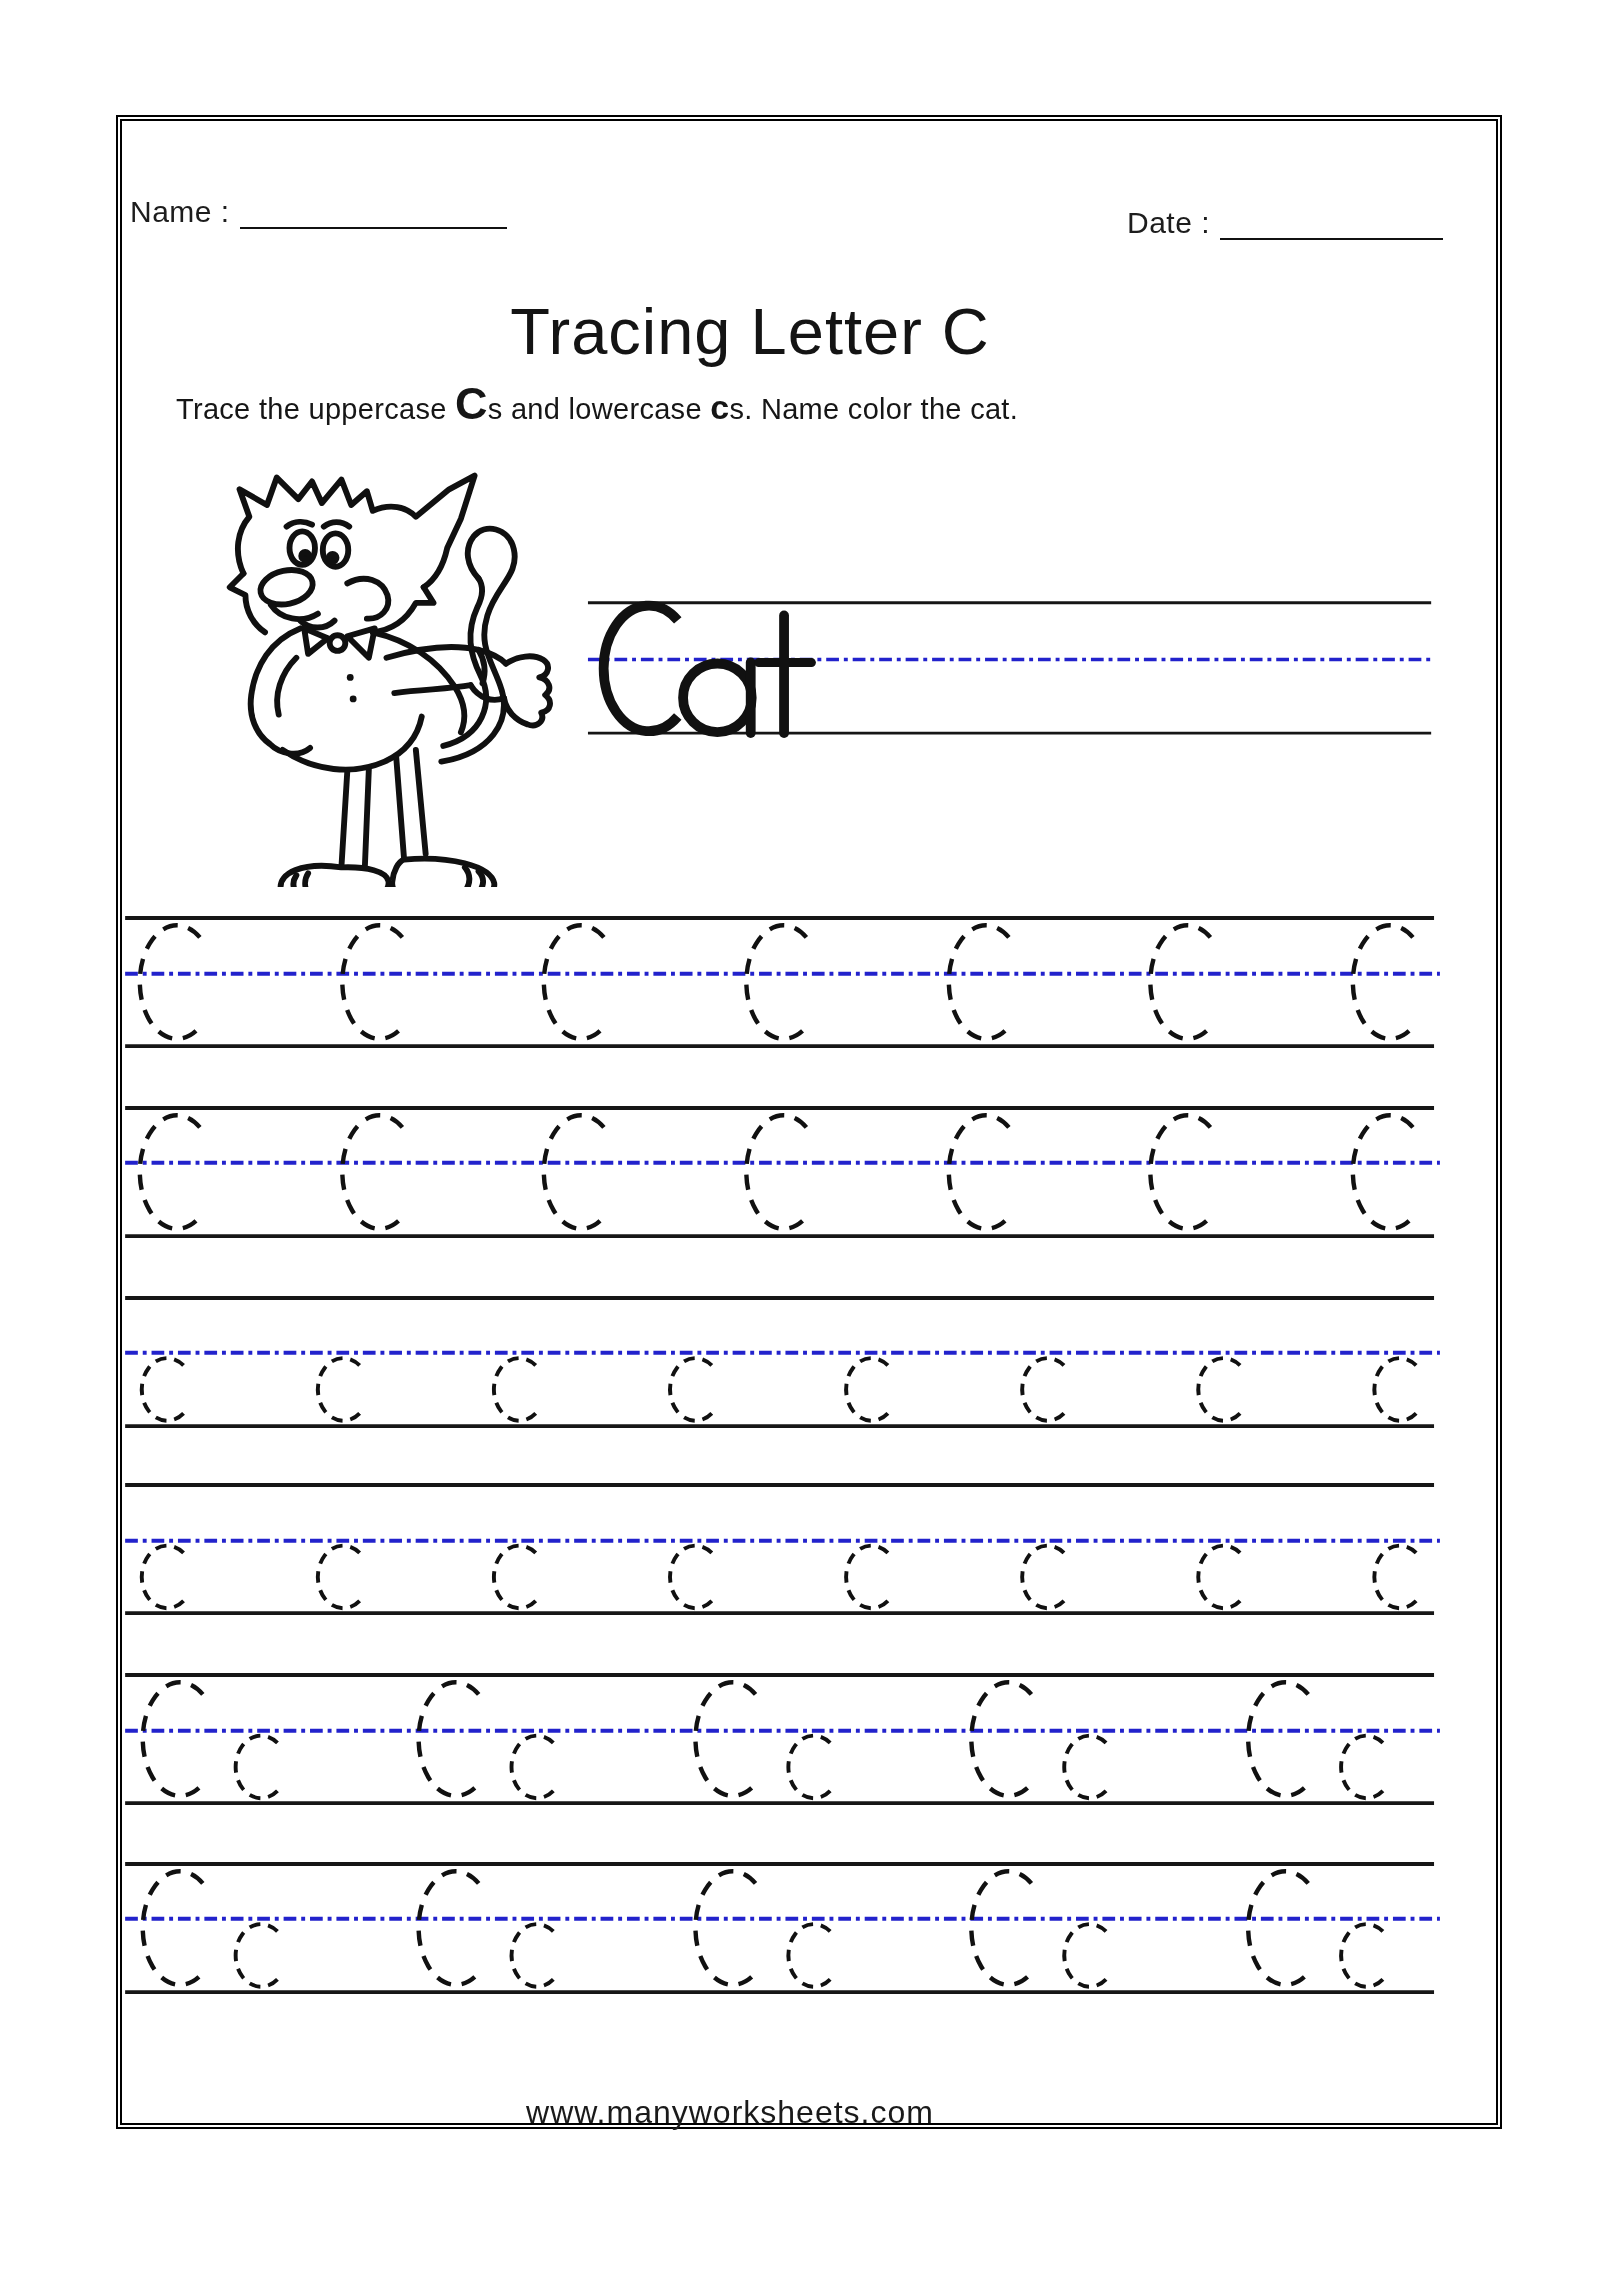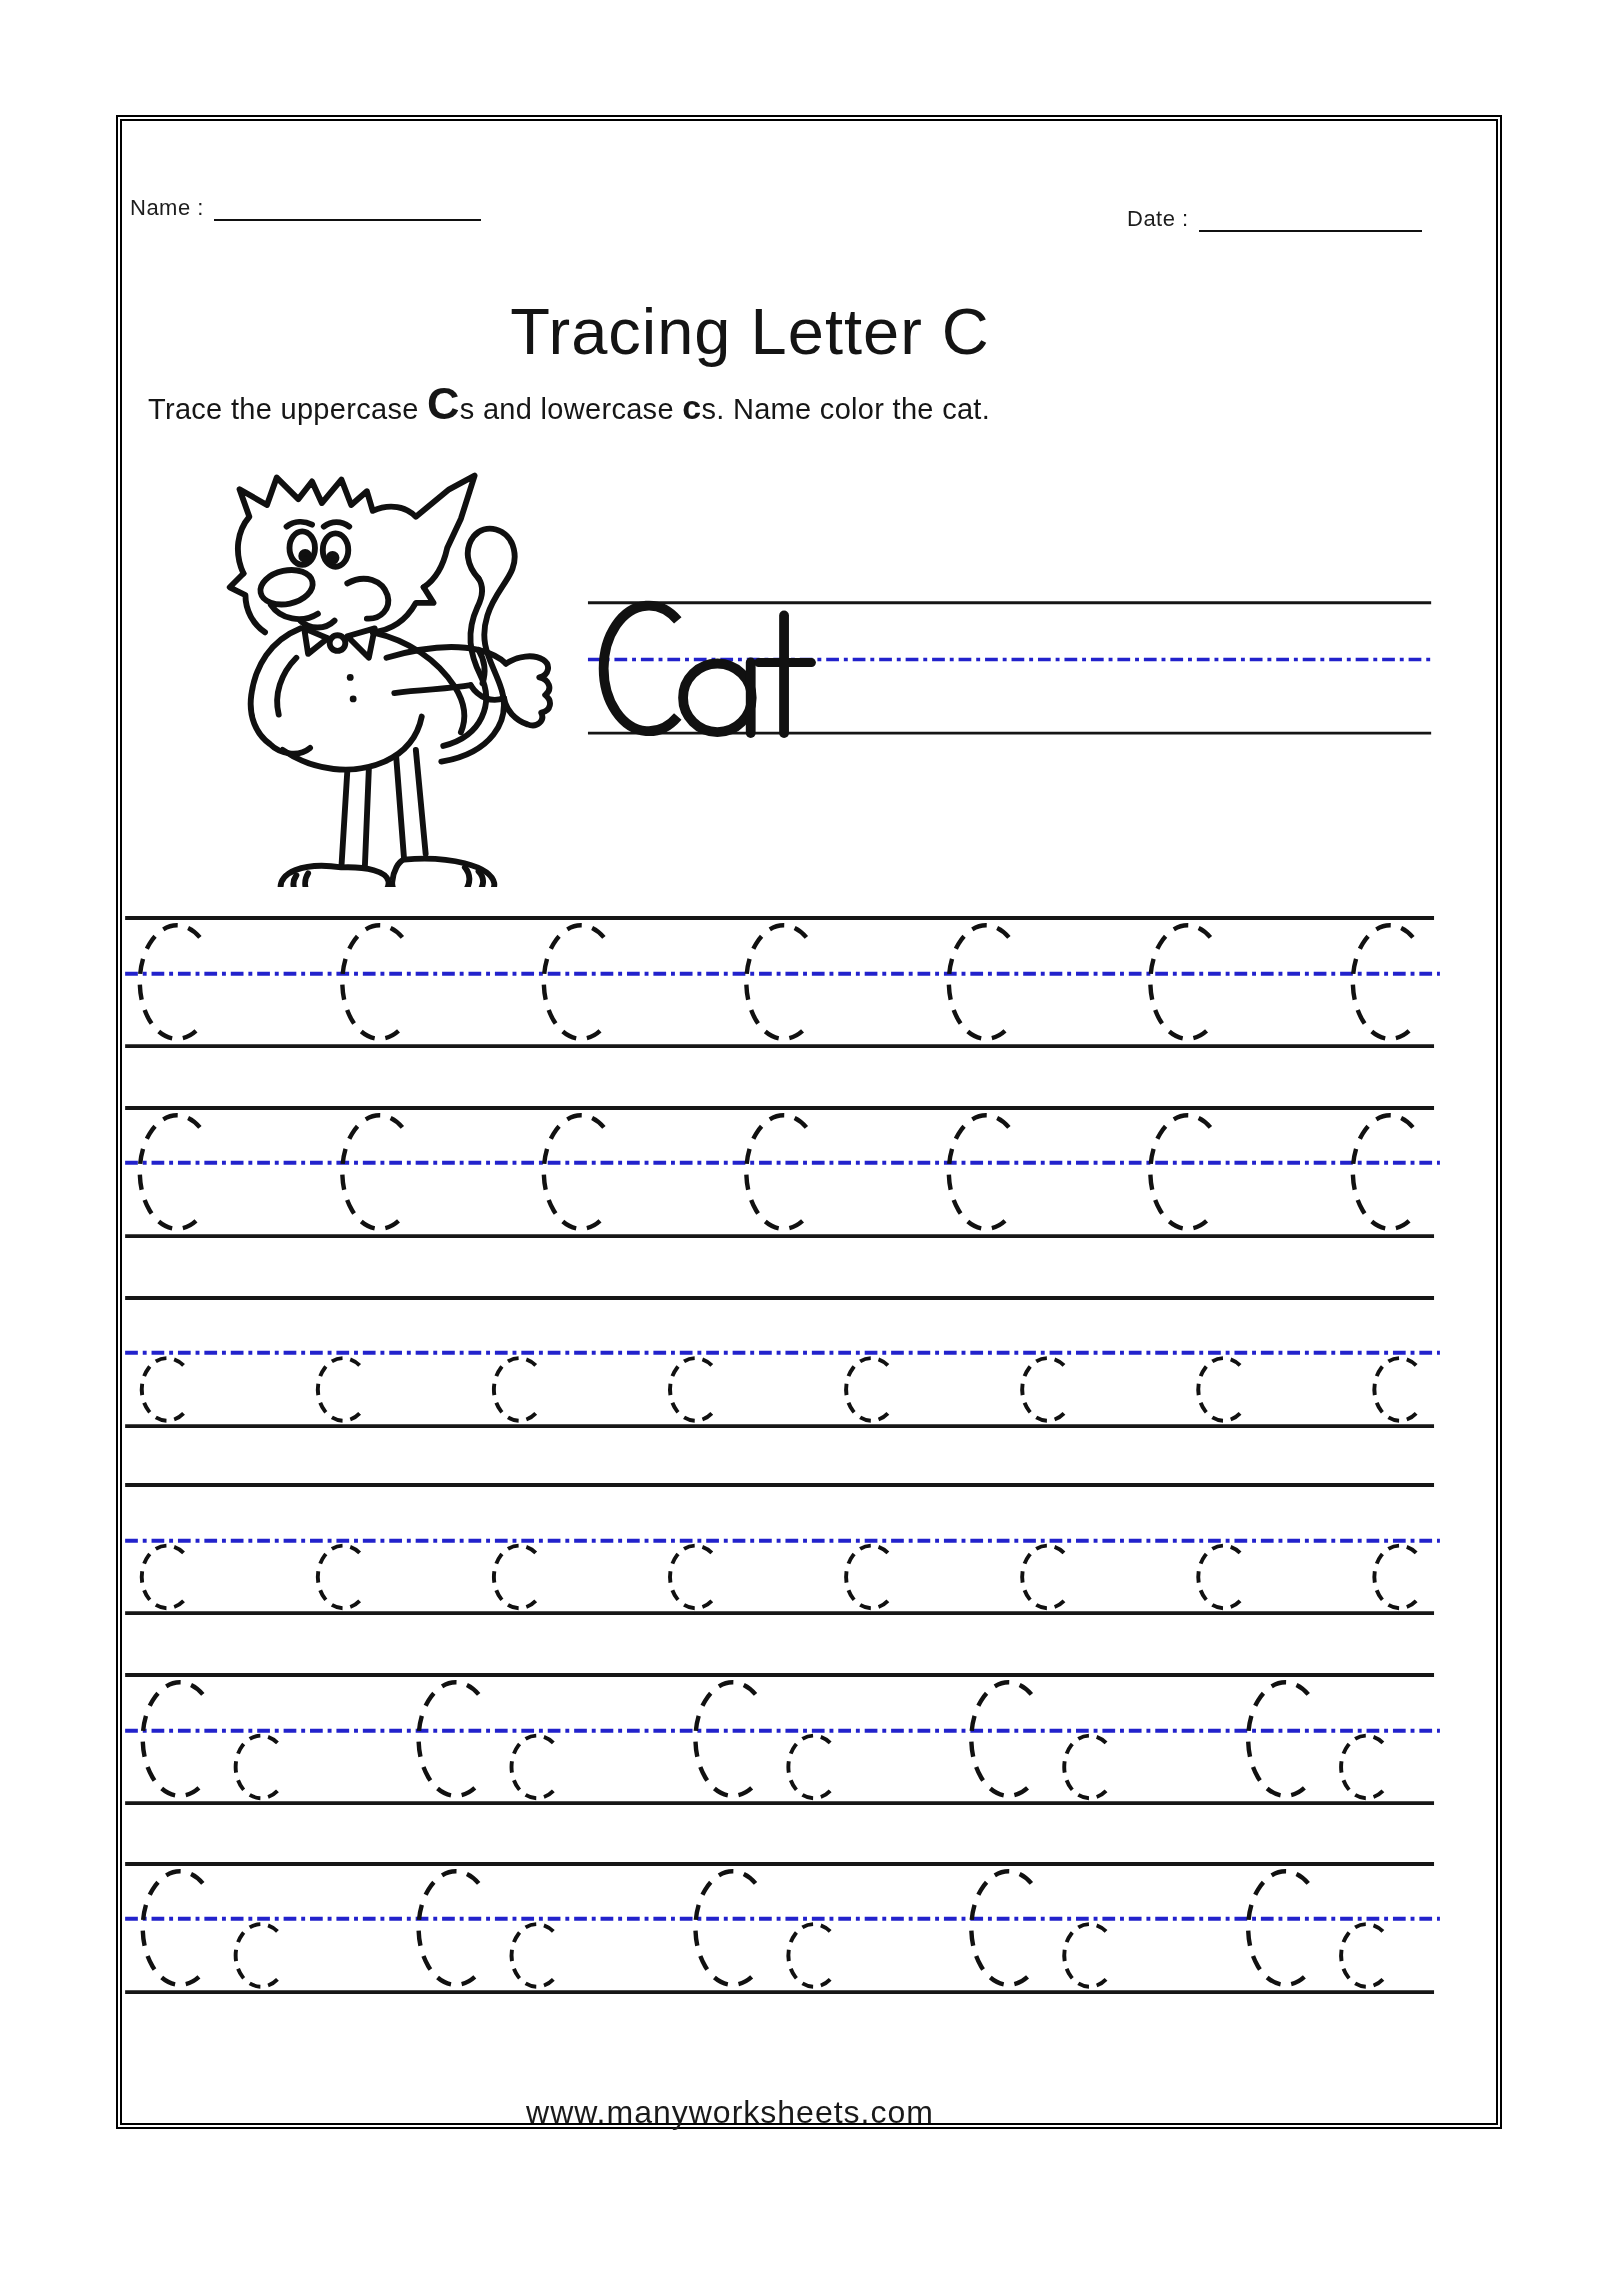--- a/index.html
+++ b/index.html
@@ -5,32 +5,32 @@
   html,body{margin:0;padding:0;}
   body{
     width:1621px;height:2293px;background:#ffffff;position:relative;
     font-family:"Liberation Sans", sans-serif;color:#1a1a1a;overflow:hidden;
   }
   .frame{
     position:absolute;left:116px;top:115px;width:1386px;height:2014px;
     border:6.9px double #000;box-sizing:border-box;background:#fff;
   }
   .field-row{position:absolute;display:flex;align-items:flex-end;}
-  .field-label{font-size:22px;letter-spacing:0.5px;color:#1d1d1d;line-height:1;padding-bottom:2px;margin-top:36px;}
+  .field-label{font-size:30px;letter-spacing:0.5px;color:#1d1d1d;line-height:1;padding-bottom:2px;margin-top:36px;}
   .write-line{border-bottom:2.9px solid #111;height:33px;margin-left:9.8px;}
   #name-row{left:130px;top:161px;}
   #name-row .write-line{width:267px;}
   #date-row{left:1127px;top:172px;}
   #date-row .write-line{width:223px;}
   .title{
     position:absolute;left:0;top:294px;width:1500px;text-align:center;
     font-size:65px;letter-spacing:1px;color:#141414;
   }
   .instruction{
-    position:absolute;left:148px;top:378px;display:flex;align-items:baseline;
+    position:absolute;left:176px;top:378px;display:flex;align-items:baseline;
     font-size:29px;letter-spacing:0.3px;color:#161616;white-space:pre;
   }
   .instruction .big-letter{font-size:45px;font-weight:700;}
   .instruction .small-letter{font-size:34px;font-weight:700;}
   .cat-art{position:absolute;left:155px;top:456px;}
   .word-block{position:absolute;left:586px;top:586px;}
   .rows-host{position:absolute;left:124px;top:0;}
   .tracing-row{position:absolute;left:0;}
   .footer{
     position:absolute;left:0;top:2078px;width:1460px;text-align:center;

